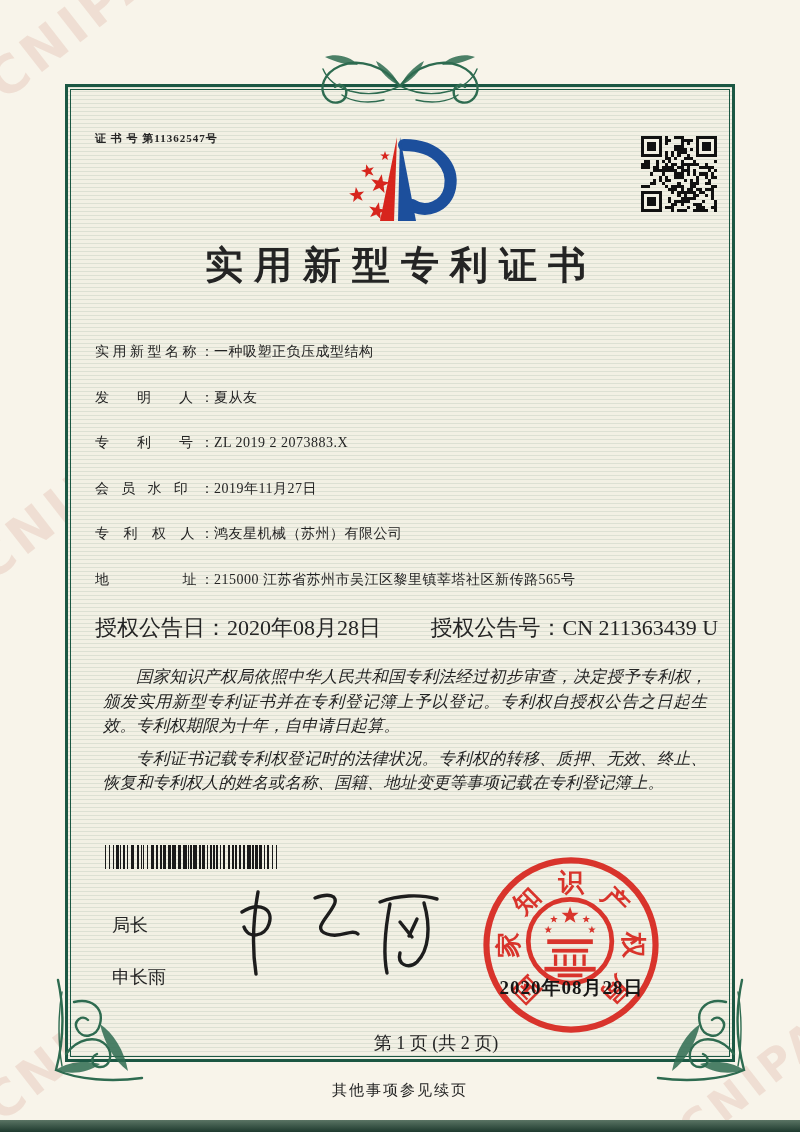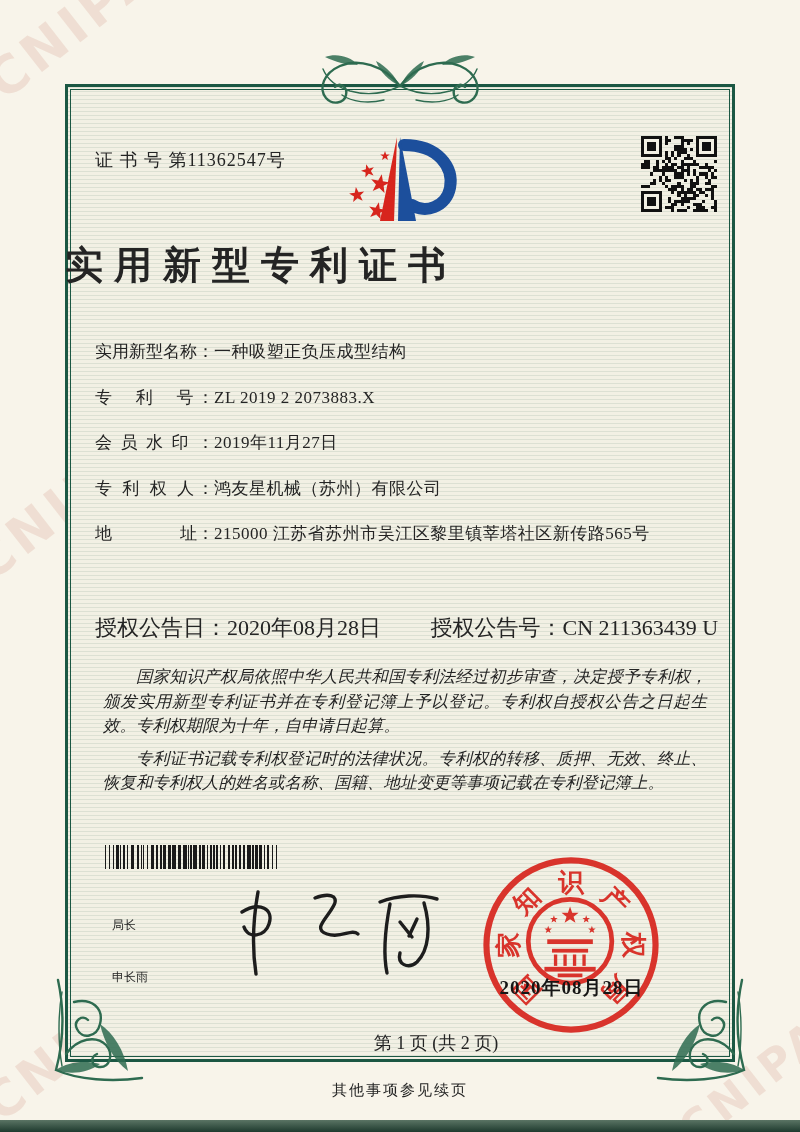--- a/index.html
+++ b/index.html
@@ -31,39 +31,39 @@
     border:3px solid var(--green);
     background-color:#f2f0e4;
     background-image:repeating-linear-gradient(180deg,
       rgba(141,168,150,0.22) 0px, rgba(141,168,150,0.22) 1px,
       transparent 1px, transparent 4px);
   }
   .frame::before{
     content:"";position:absolute;inset:2px;border:1px solid var(--green);
   }
   .abs{position:absolute;}
-  .certno{left:95px;top:148px;font-size:18px;letter-spacing:1px;}
+  .certno{left:95px;top:131px;font-size:11px;letter-spacing:1px;font-weight:bold;}
   .title{
-    left:65px;width:580px;top:240px;text-align:left;
-    font-size:38px;font-weight:bold;letter-spacing:11px;
+    left:65px;width:580px;top:240px;text-align:center;
+    font-size:38px;font-weight:bold;letter-spacing:11px;padding-left:46px;
   }
   .fields{left:95px;top:340px;width:620px;}
-  .field{font-size:17px;line-height:24px;margin-bottom:21.5px;white-space:nowrap;}
+  .field{font-size:14px;line-height:24px;margin-bottom:21.5px;white-space:nowrap;}
   .flabel{
     display:inline-block;width:119px;text-align:justify;text-align-last:justify;
   }
   .fvalue{letter-spacing:0.5px;}
   .grantline{left:95px;top:616px;font-size:22px;line-height:24px;white-space:nowrap;}
   .grantcell{display:inline-block;width:330px;}
   .paras{
     left:95px;top:657px;width:620px;font-size:16.5px;line-height:24.5px;
     text-align:justify;font-style:italic;
   }
   .paras p{margin:8px;text-indent:2em;}
-  .signer{left:112px;top:913px;font-size:12px;line-height:24px;}
+  .signer{left:112px;top:913px;font-size:18px;line-height:24px;}
   .signer div+div{margin-top:28px;}
   .pagenum{left:65px;width:742px;top:1031px;text-align:center;font-size:18px;}
   .footnote{left:0;width:800px;top:1081px;text-align:center;font-size:15px;letter-spacing:2px;}
   .sealdate{
     left:489px;top:975px;width:165px;text-align:center;
     font-size:19px;font-weight:bold;color:#161616;letter-spacing:1px;z-index:5;
   }
   .bottombar{
     left:0;top:1120px;width:800px;height:12px;
     background:linear-gradient(#5a7464,#1e3a2e);
@@ -358,20 +358,23 @@
       </svg>
   </div>
 
   <div class="abs title">实用新型专利证书</div>
 
   <div class="abs fields">
     <div class="field">
       <span class="flabel">实用新型名称：</span><span class="fvalue">一种吸塑正负压成型结构</span>
     </div>
     <div class="field">
+      <span class="flabel">发　明　人：</span><span class="fvalue">夏从友</span>
+    </div>
+    <div class="field">
       <span class="flabel">专　利　号：</span><span class="fvalue">ZL 2019 2 2073883.X</span>
     </div>
     <div class="field">
       <span class="flabel">会员水印：</span><span class="fvalue">2019年11月27日</span>
     </div>
     <div class="field">
       <span class="flabel">专 利 权 人：</span><span class="fvalue">鸿友星机械（苏州）有限公司</span>
     </div>
     <div class="field">
       <span class="flabel">地　　　　址：</span><span class="fvalue">215000 江苏省苏州市吴江区黎里镇莘塔社区新传路565号</span>

